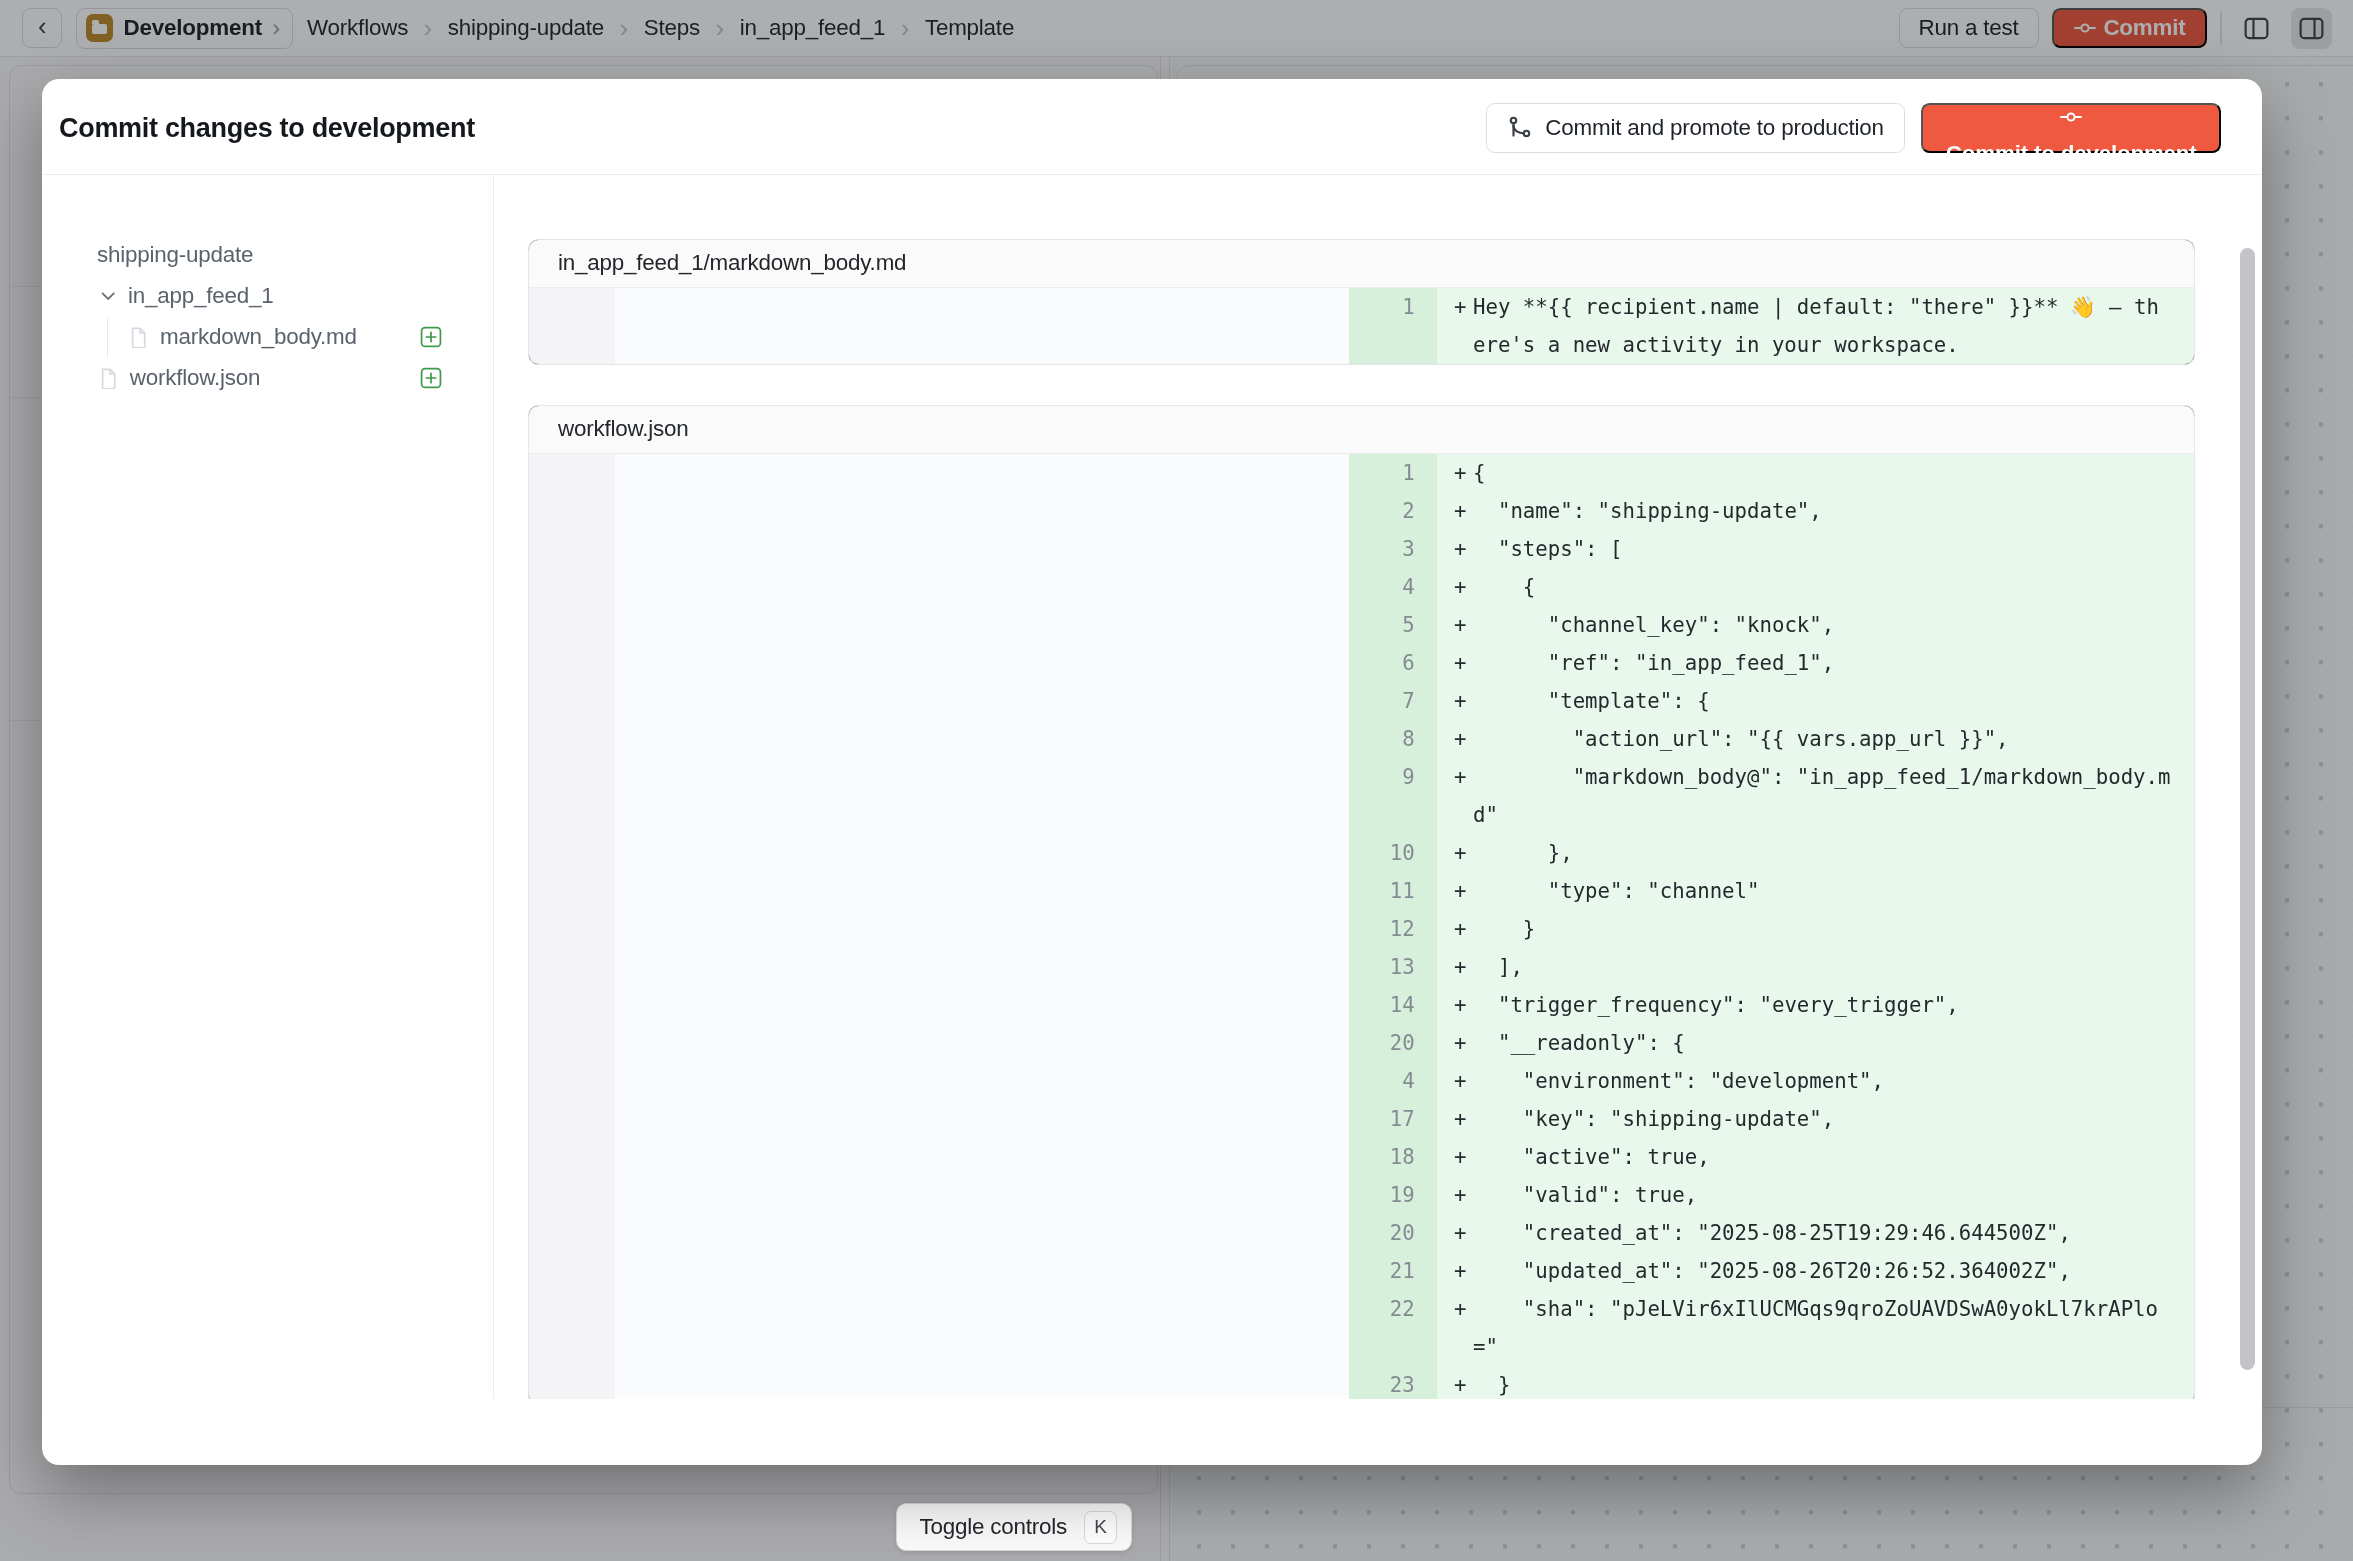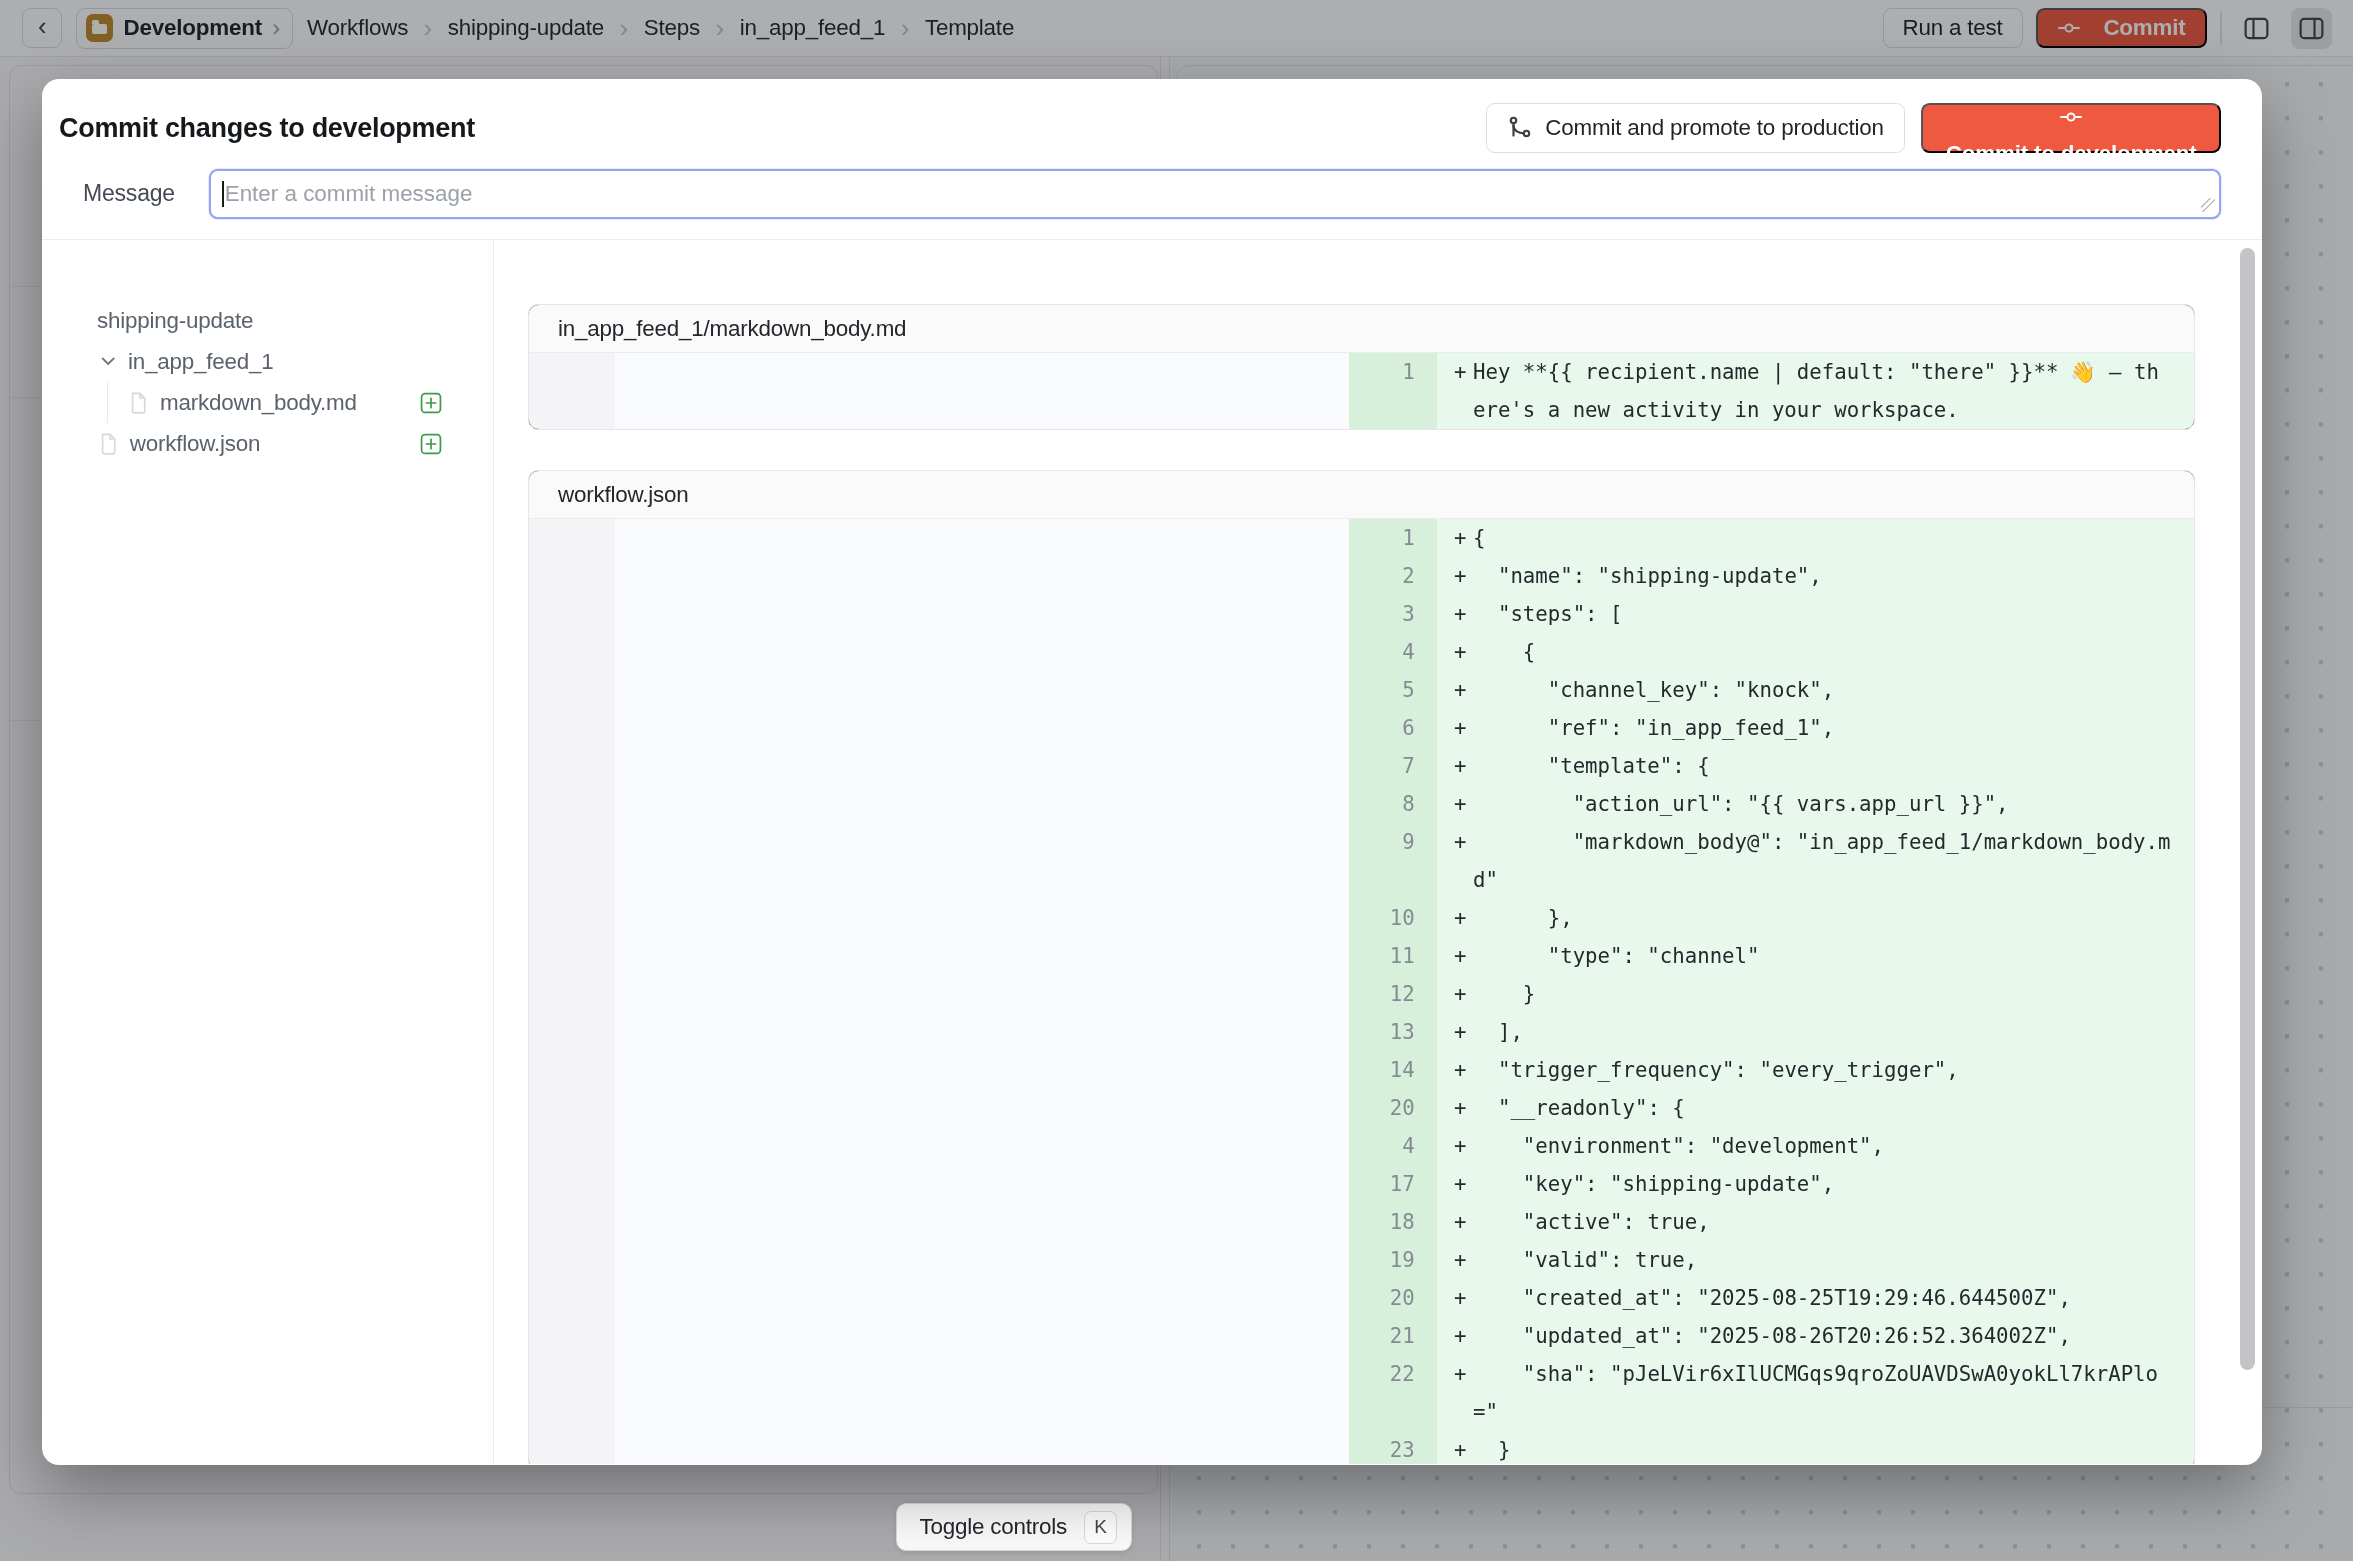--- a/index.html
+++ b/index.html
@@ -18,21 +18,21 @@
   .env-icon { width:27.5px; height:27.5px; background:#BD8A2B; border-radius:6.9px; position:relative; }
   .env-icon .folder { position:absolute; left:6px; top:9.5px; width:15.5px; height:10.3px; background:#fff; border-radius:1.7px; }
   .env-icon .folder::before { content:""; position:absolute; left:0; top:-3.4px; width:6.9px; height:3.4px; background:#fff; border-radius:1.7px 1.7px 0 0; }
   .env-label { font-size:22.4px; font-weight:600; color:#1F242B; letter-spacing:-0.2px; }
   .crumb-sep { font-size:26px; color:#C2C6CB; padding:0 1.7px; }
   .pill-sep { font-size:24px; color:#9AA0A8; }
   .crumb { font-size:22.4px; color:#252A31; letter-spacing:-0.2px; }
   .tb-right { margin-left:auto; display:flex; align-items:center; gap:13.8px; }
   .btn-plain { height:40px; border:1.7px solid #D8DBDF; border-radius:8.6px; background:#fff; display:flex;
                align-items:center; padding:11px 19px; font-size:22.4px; color:#1F242A; letter-spacing:-0.2px; }
-  .btn-commit-top { height:40px; border-radius:8.6px; background:#EF5940; color:#fff; display:flex; gap:22px;
+  .btn-commit-top { height:40px; border-radius:8.6px; background:#EF5940; color:#fff; display:flex; gap:6px;
                align-items:center; padding:0 19px; font-size:22.4px; font-weight:600; letter-spacing:-0.2px; }
   .tb-div { width:1.7px; height:34px; background:#E4E6E9; }
   .panel-btn { width:41px; height:41px; border-radius:8.6px; display:flex; align-items:center; justify-content:center; }
   .panel-btn.active { background:#E5E7E9; }
 
   
   .content { position:absolute; left:0; top:57px; right:0; bottom:0; }
   .left-panel { position:absolute; left:0; top:0; width:1161px; height:100%; background:#FBFBFC; border-right:1.7px solid #E2E4E7; }
   .bg-card { position:absolute; left:8.6px; top:7.7px; width:1149px; height:1429px; border:1.7px solid #E3E5E8; border-radius:12px; }
   .bg-sep { position:absolute; left:0; width:100%; border-top:1.7px solid #E8EAEC; }
@@ -206,28 +206,20 @@
               <line x1="2" y1="12" x2="7.5" y2="12"></line>
                 <circle cx="12" cy="12" r="3.6"></circle>
                 <line x1="16.5" y1="12" x2="22" y2="12"></line>
             </svg>
           </span>
           <span>Commit to development</span>
         </button>
       </div>
     </div>
 
-    <div class="m-msgrow">
-      <div class="m-msglabel">Message</div>
-      <div class="msg-box">
-        <textarea placeholder="Enter a commit message" style=""></textarea>
-        <span class="msg-caret"></span>
-        <span class="msg-resize"></span>
-      </div>
-    </div>
 
     <div class="m-divider"></div>
 
     <div class="m-body">
       <div class="tree">
         <div class="t-row">
           <span>shipping-update</span>
         </div>
         <div class="t-row">
           <span class="chev">

